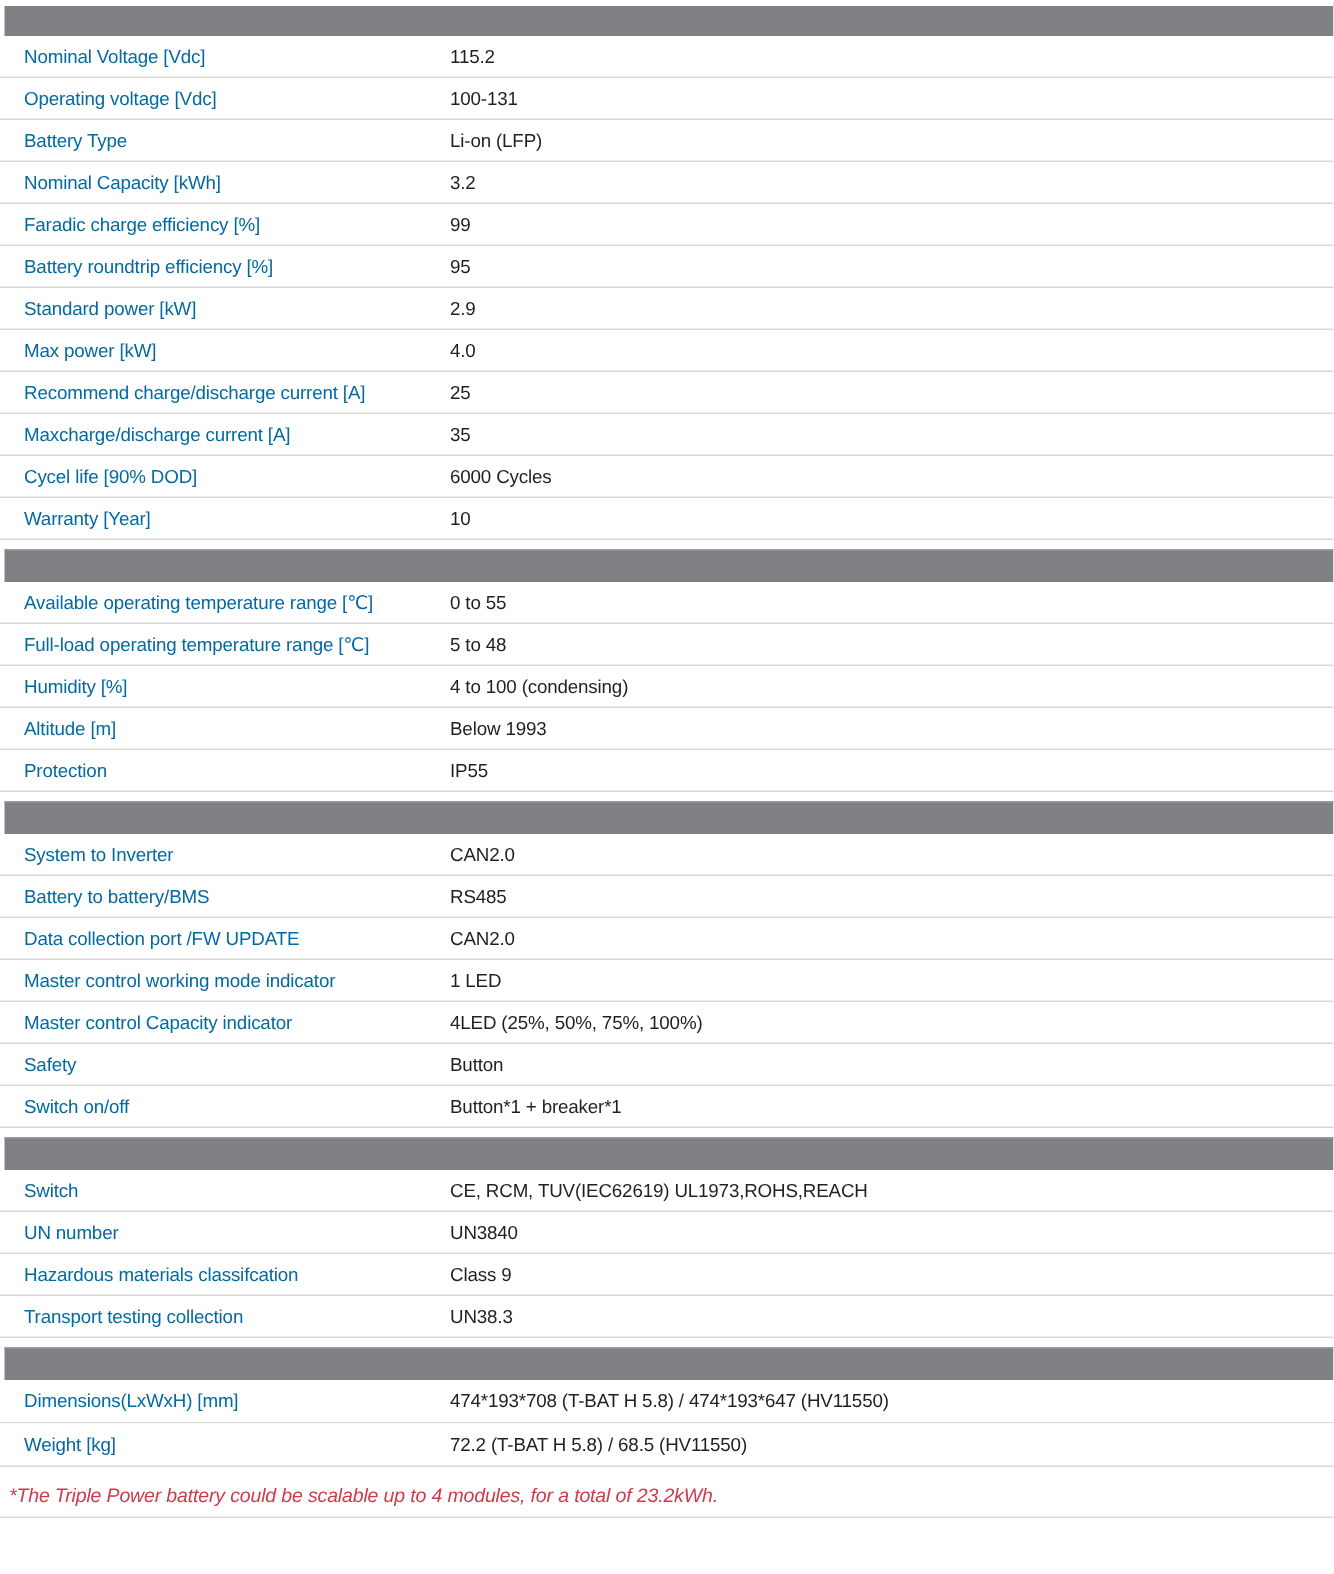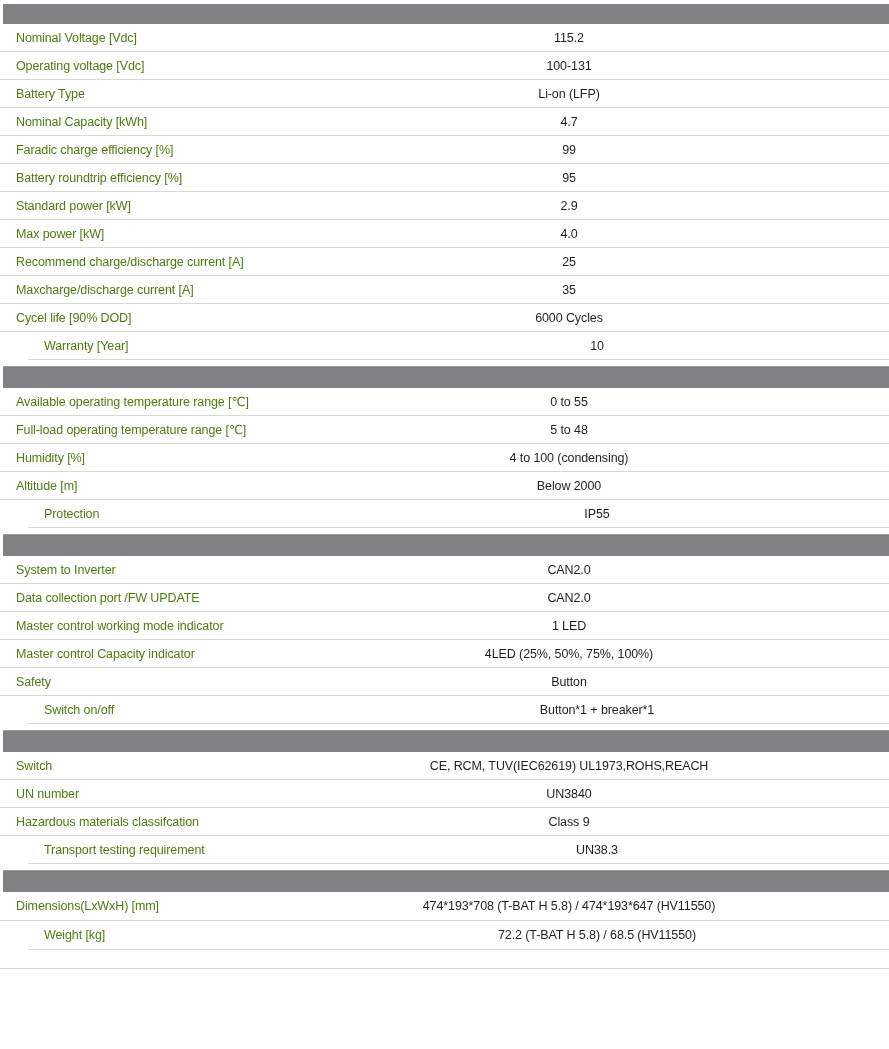--- a/index.html
+++ b/index.html
@@ -38,42 +38,41 @@
   
   .rows { width: 100%; }
 
   .row {
     position: relative;
     height: 28px;
     box-sizing: border-box;
     border-bottom: 1px solid #d9d9d9;
     background: #ffffff;
   }
-  .row:last-child { border-bottom: 1px solid #d9d9d9; margin-left: 28px; }
+  .row:last-child { border-bottom: 1px solid #d9d9d9; }
 
   .row .label {
     position: absolute;
     left: 16px;
     top: 0;
     height: 28px;
     line-height: 28px;
     font-size: 12.5px;
     letter-spacing: -0.1px;
-    color: #4d7c0f;
+    color: #0369a1;
     white-space: nowrap;
   }
 
   .row .value {
     position: absolute;
     left: 300px;
     width: 538px;
     top: 0;
     height: 28px;
     line-height: 28px;
-    text-align: center;
     font-size: 12.5px;
     letter-spacing: -0.1px;
     color: #231f20;
     white-space: nowrap;
   }
 
   
   .row.tall { height: 29px; }
   .row.tall .label, .row.tall .value { height: 18px; line-height: 29px; }
 
@@ -119,21 +118,21 @@
         <div class="row">
           <div class="label">Operating voltage [Vdc]</div>
           <div class="value">100-131</div>
         </div>
         <div class="row">
           <div class="label">Battery Type</div>
           <div class="value">Li-on (LFP)</div>
         </div>
         <div class="row">
           <div class="label">Nominal Capacity [kWh]</div>
-          <div class="value">4.7</div>
+          <div class="value">3.2</div>
         </div>
         <div class="row">
           <div class="label">Faradic charge efficiency [%]</div>
           <div class="value">99</div>
         </div>
         <div class="row">
           <div class="label">Battery roundtrip efficiency [%]</div>
           <div class="value">95</div>
         </div>
         <div class="row">
@@ -171,35 +170,39 @@
         <div class="row">
           <div class="label">Full-load operating temperature range [℃]</div>
           <div class="value">5 to 48</div>
         </div>
         <div class="row">
           <div class="label">Humidity [%]</div>
           <div class="value">4 to 100 (condensing)</div>
         </div>
         <div class="row">
           <div class="label">Altitude [m]</div>
-          <div class="value">Below 2000</div>
+          <div class="value">Below 1993</div>
         </div>
         <div class="row">
           <div class="label">Protection</div>
           <div class="value">IP55</div>
         </div>
       </div>
       <div class="section-gap"></div>
       <div class="section-bar"></div>
       <div class="rows">
         <div class="row">
           <div class="label">System to Inverter</div>
           <div class="value">CAN2.0</div>
         </div>
         <div class="row">
+          <div class="label">Battery to battery/BMS</div>
+          <div class="value">RS485</div>
+        </div>
+        <div class="row">
           <div class="label">Data collection port /FW UPDATE</div>
           <div class="value">CAN2.0</div>
         </div>
         <div class="row">
           <div class="label">Master control  working mode indicator</div>
           <div class="value">1 LED</div>
         </div>
         <div class="row">
           <div class="label">Master control Capacity indicator</div>
           <div class="value">4LED (25%, 50%, 75%, 100%)</div>
@@ -222,34 +225,35 @@
         </div>
         <div class="row">
           <div class="label">UN number</div>
           <div class="value">UN3840</div>
         </div>
         <div class="row">
           <div class="label">Hazardous materials classifcation</div>
           <div class="value">Class 9</div>
         </div>
         <div class="row">
-          <div class="label">Transport testing requirement</div>
+          <div class="label">Transport testing collection</div>
           <div class="value">UN38.3</div>
         </div>
       </div>
       <div class="section-gap"></div>
       <div class="section-bar"></div>
       <div class="rows">
         <div class="row tall">
           <div class="label">Dimensions(LxWxH) [mm]</div>
           <div class="value">474*193*708 (T-BAT H 5.8) / 474*193*647 (HV11550)</div>
         </div>
         <div class="row tall">
           <div class="label">Weight [kg]</div>
           <div class="value">72.2 (T-BAT H 5.8) / 68.5 (HV11550)</div>
         </div>
       </div>
     </div>
 
   <div class="footnote-wrap">
+    <div class="footnote">*The Triple Power battery could be scalable up to 4 modules, for a total of 23.2kWh.</div>
     <div class="footnote-rule"></div>
   </div>
 </div>
 
 </body></html>

